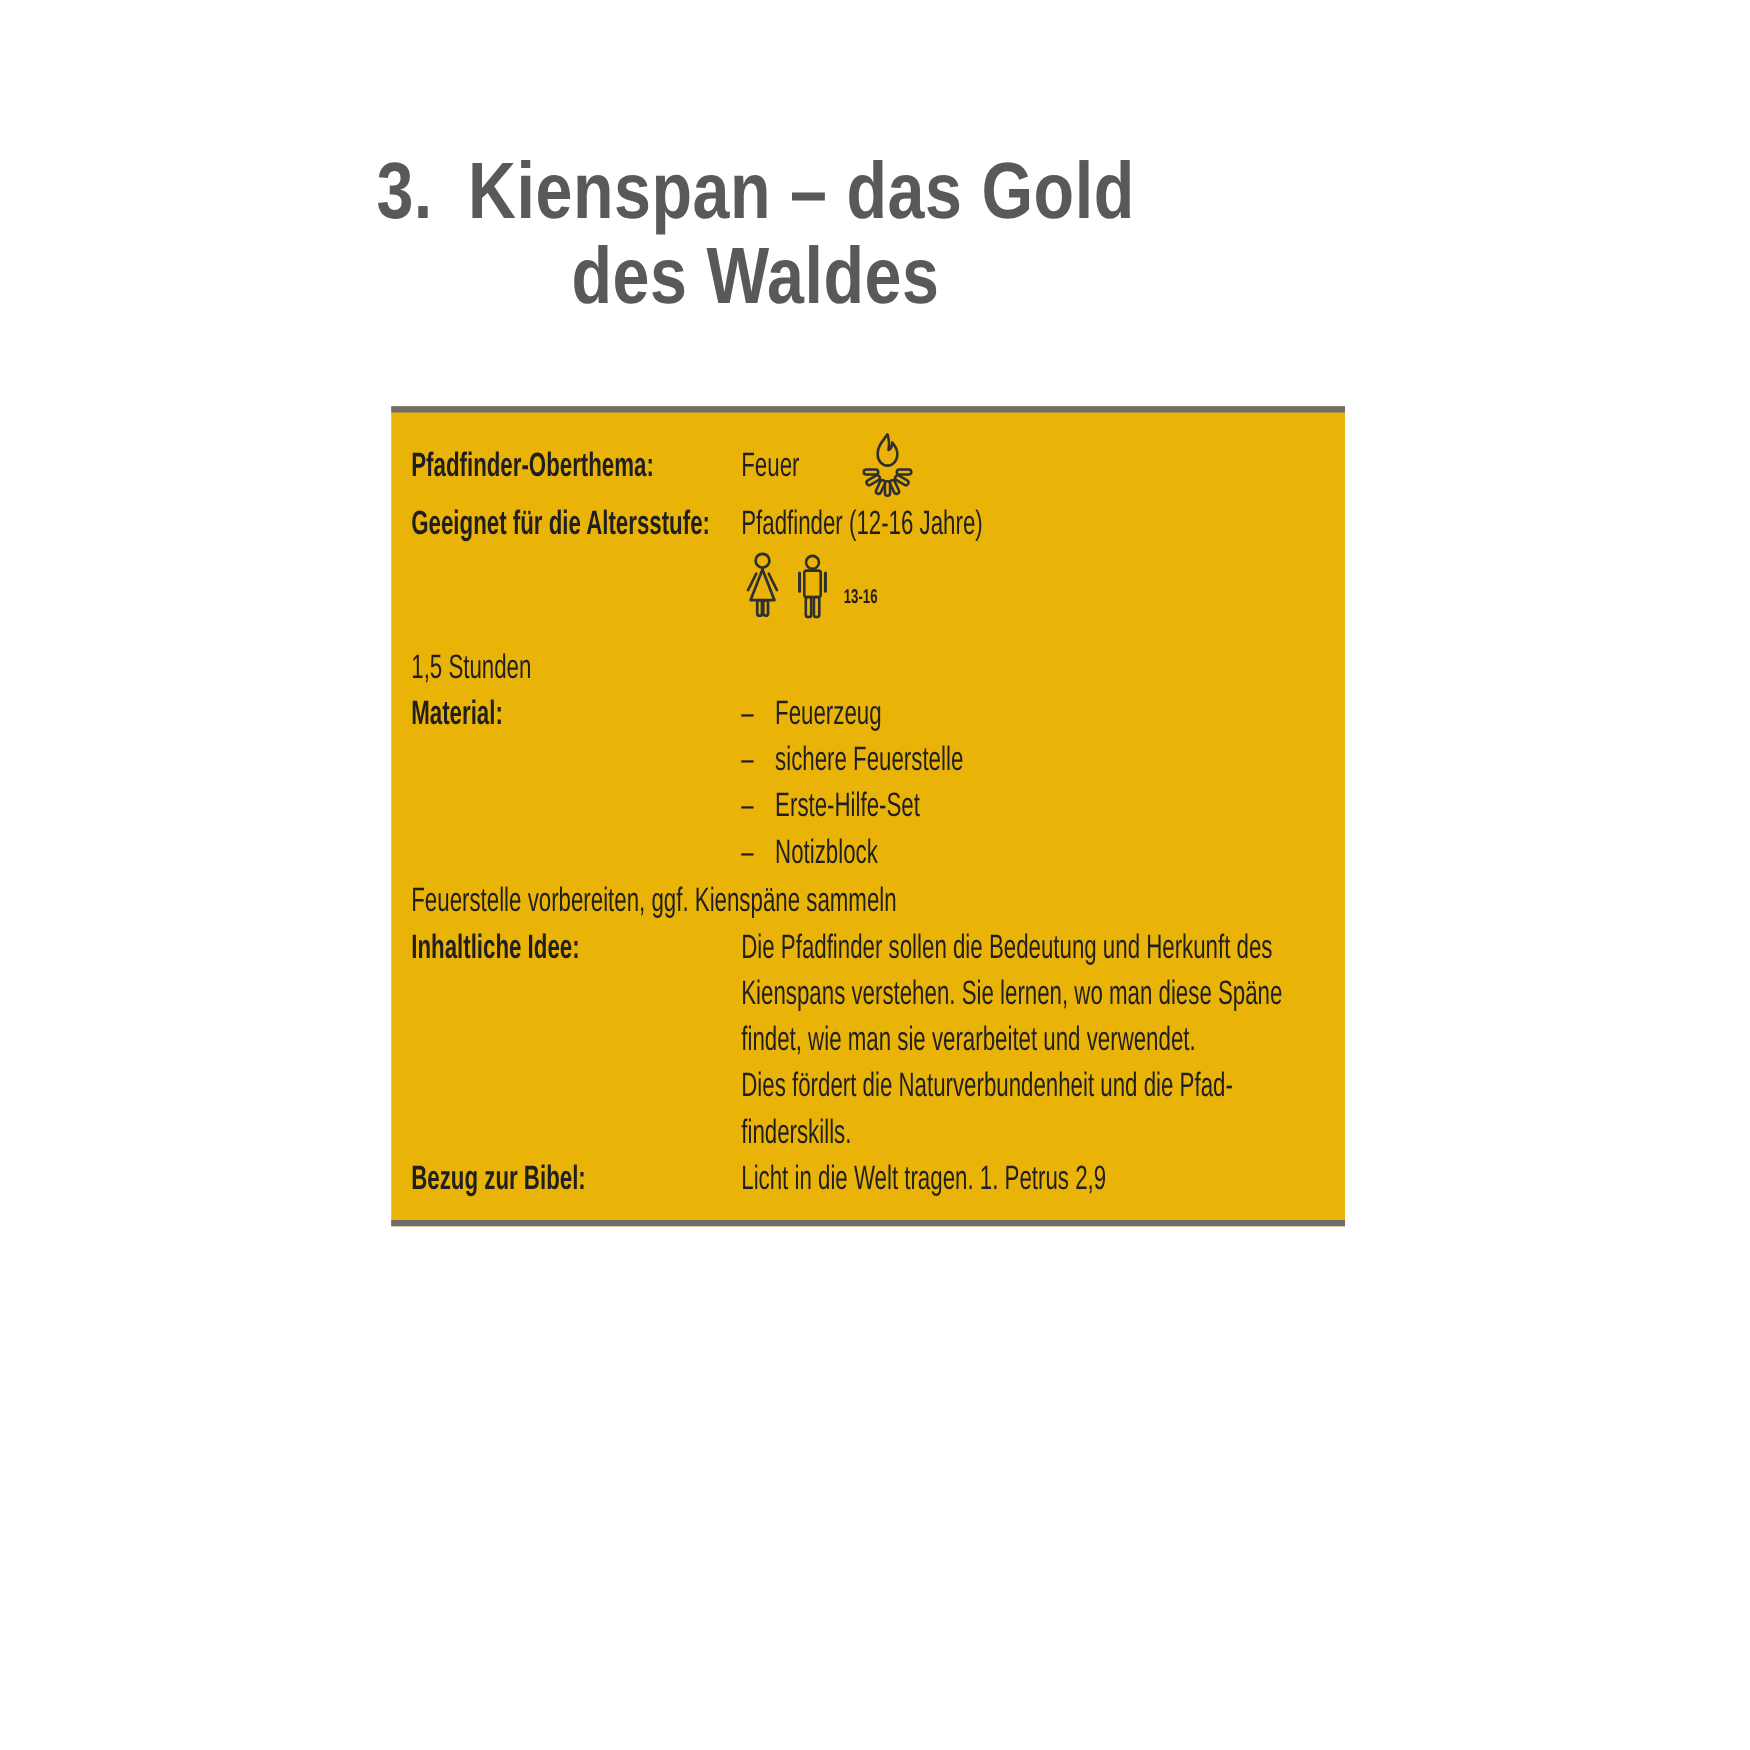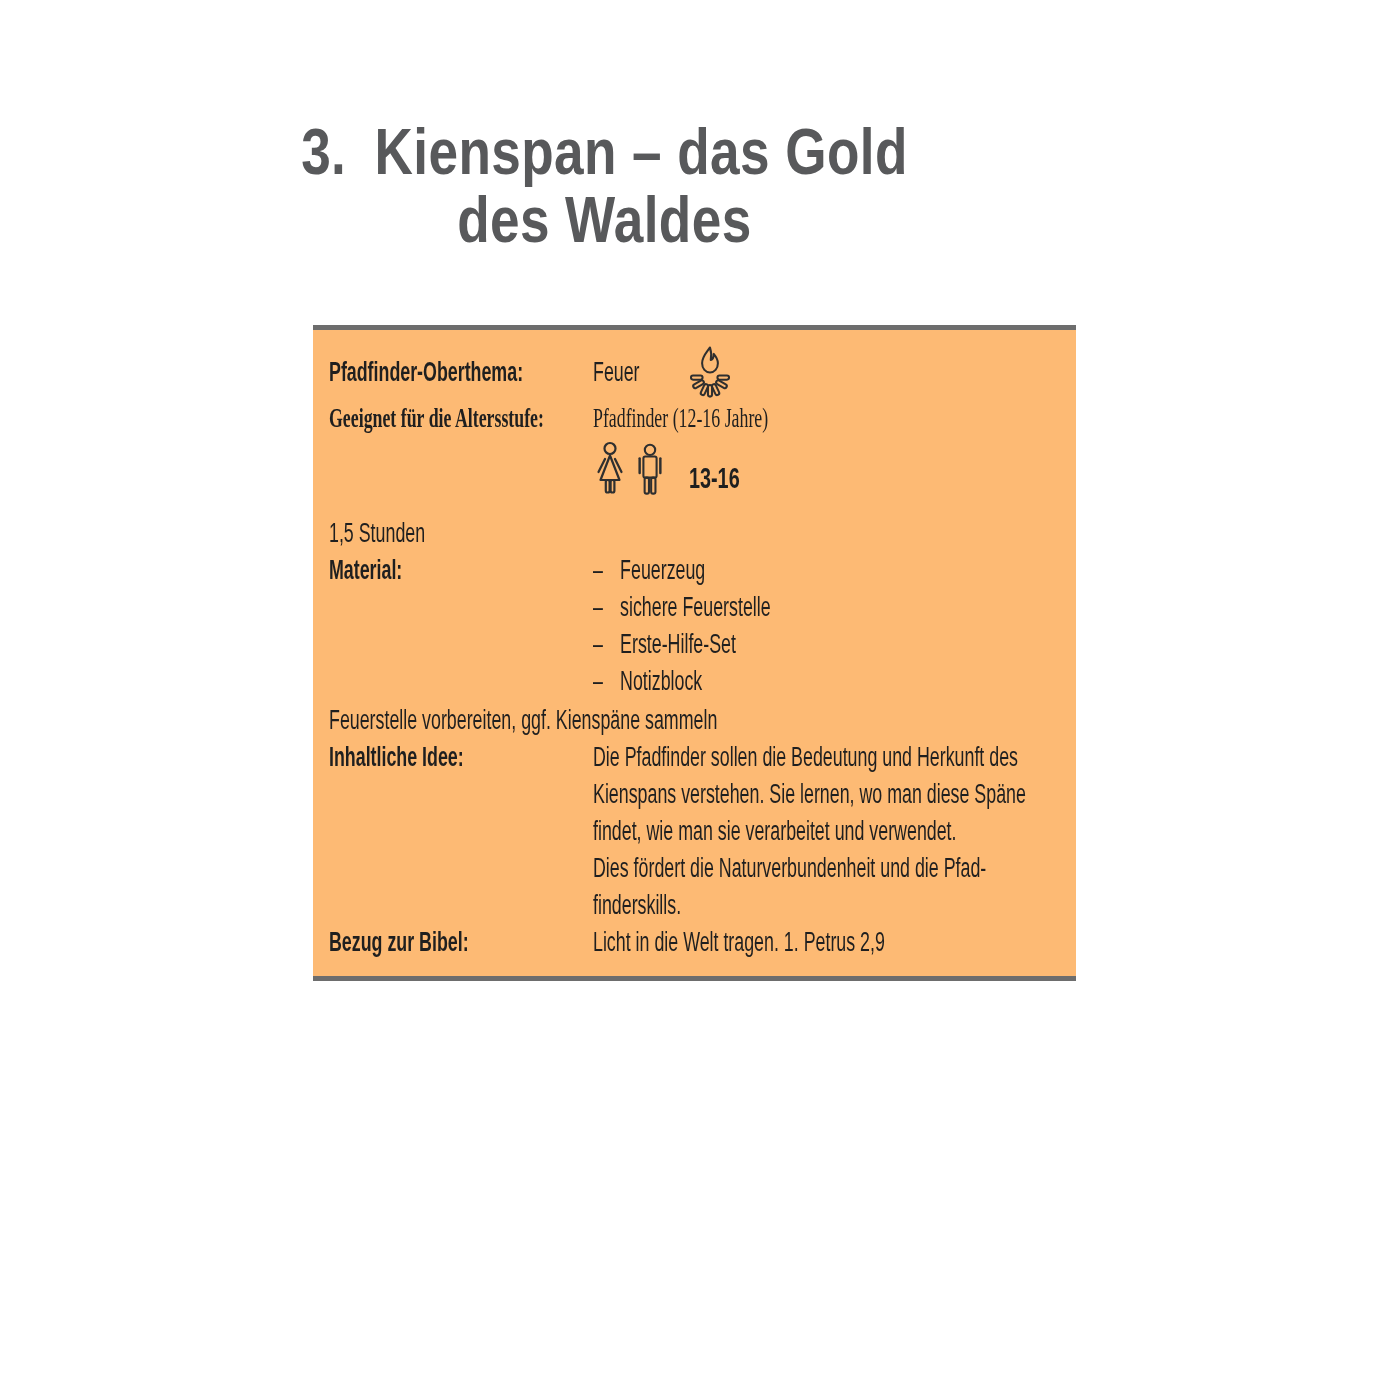--- a/index.html
+++ b/index.html
@@ -34,21 +34,21 @@
   .title-row { display: block; }
   .title-gap { display: inline-block; width: 34px; }
 
   
   .infobox {
     position: absolute;
     left: 313px;
     top: 325px;
     width: 763px;
     box-sizing: border-box;
-    background: #fdba74;
+    background: #eab308;
     border-top: 5px solid #6d6d6d;
     border-bottom: 5px solid #6d6d6d;
     padding: 14px 16px 15px 16px;
     color: #1f1f1f;
     font-size: 27px;
   }
   .row {
     display: grid;
     grid-template-columns: 264px 1fr;
     align-items: start;
@@ -59,35 +59,35 @@
   
   .cond {
     display: inline-block;
     white-space: nowrap;
     transform: scaleX(0.66);
     transform-origin: 0 50%;
   }
 
   .row-oberthema { height: 56px; align-items: center; }
   .row-oberthema .value-flex { display: flex; align-items: center; height: 56px; gap: 16px; }
-  .row-alters { margin-top: 0; font-family: Liberation Serif, serif; }
+  .row-alters { margin-top: 0; }
   .row-ages { margin-top: 6px; height: 68px; align-items: center; }
   .ages-flex { display: flex; align-items: center; height: 68px; }
   .row-dauer { margin-top: 4px; }
   .row-vorbereitung { margin-top: 2px; }
 
   .mat-item { line-height: 37px; }
   .dash { display: inline-block; margin-right: 26px; }
   .idee-line { line-height: 37px; }
 
   .fire-icon-wrap { margin-left: 4px; display: inline-flex; }
   .age-num {
-    font-size: 30px;
+    font-size: 16px;
     font-weight: bold;
-    margin-left: 16px;
+    margin-left: 2px;
   }
   .figure-icon { margin-right: 7px; }
 
   svg .ln { stroke: #2f2f2f; stroke-width: 2.2; fill: none; stroke-linejoin: round; stroke-linecap: round; }
   svg .ln-thick { stroke: #2f2f2f; stroke-width: 2.6; fill: none; stroke-linecap: round; }
 </style>
 </head>
 <body>
 
 <div class="page">

